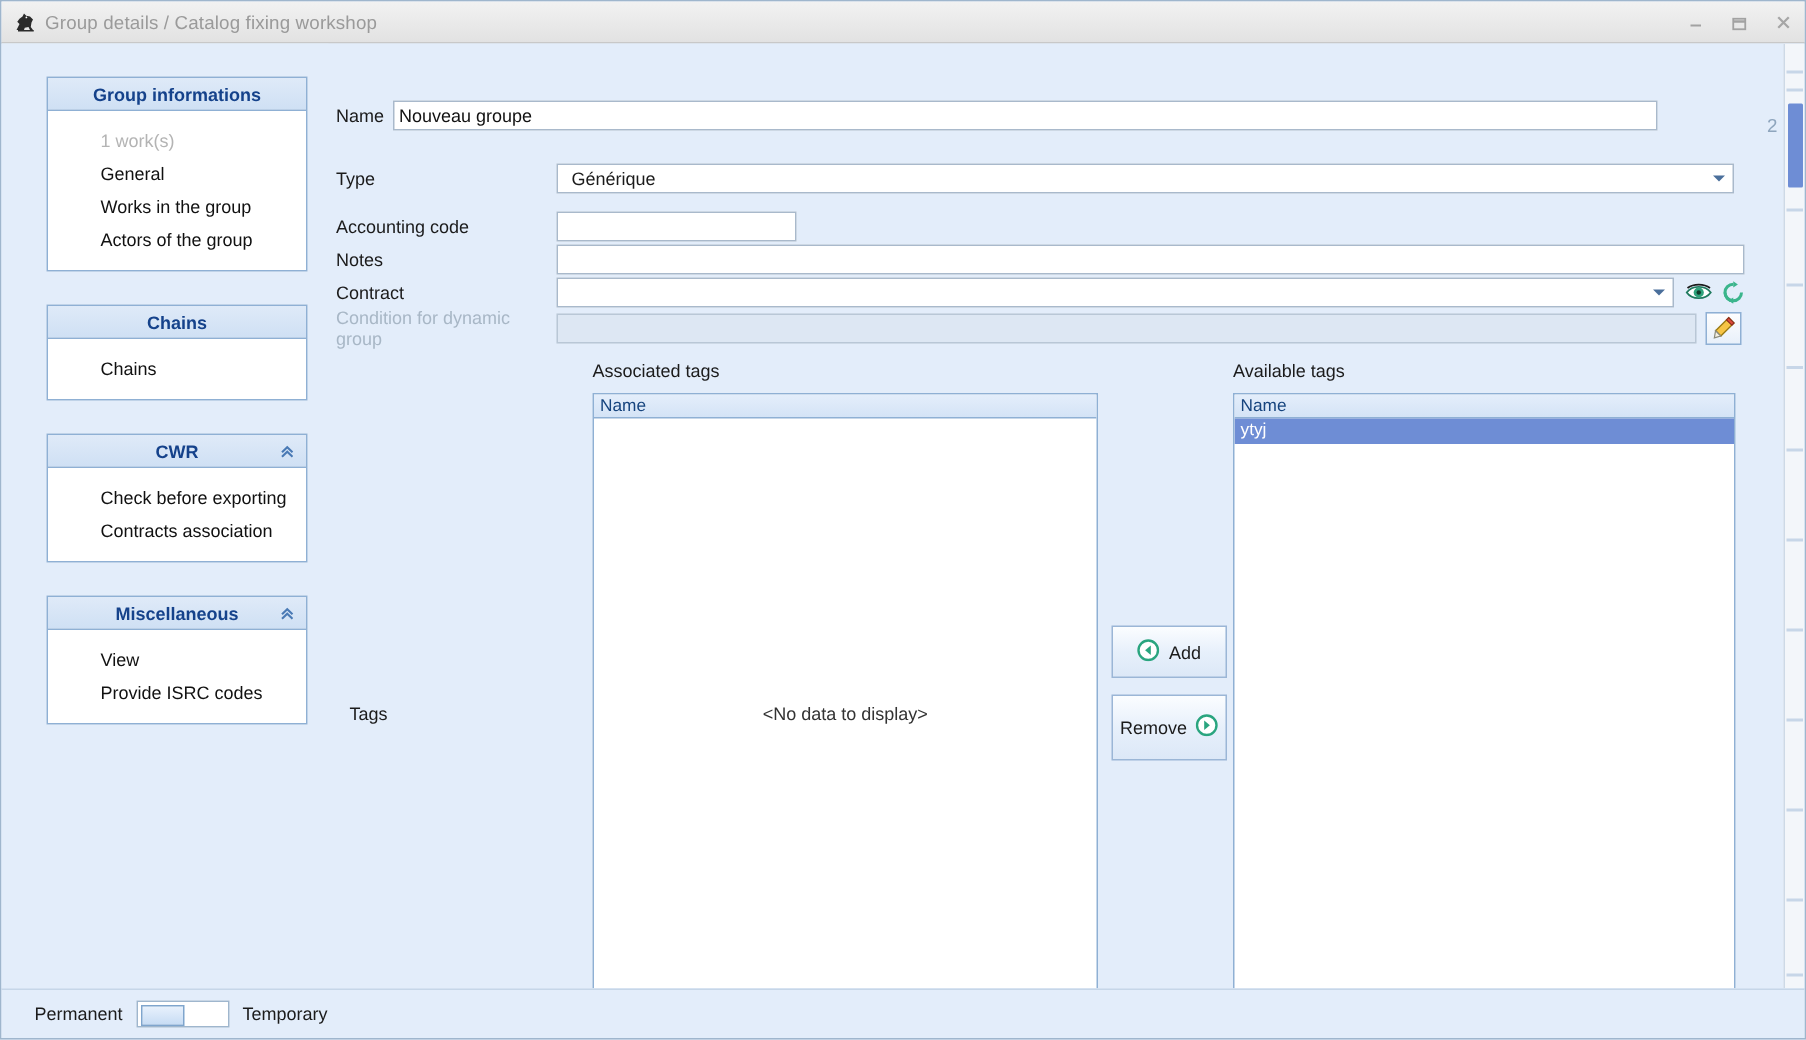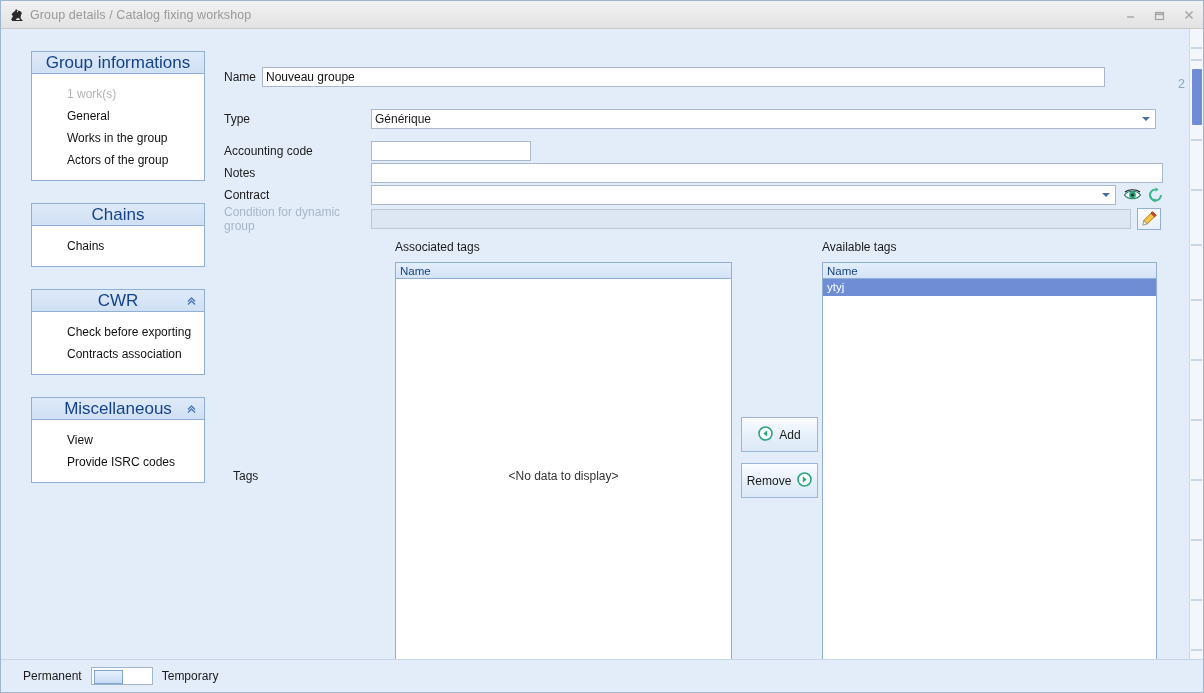--- a/index.html
+++ b/index.html
@@ -76,22 +76,22 @@
     background: #ffffff;
   }
   .panel-header {
     height: 22px;
     background: linear-gradient(to bottom, #dfeaf8 0%, #cfe0f4 100%);
     border-bottom: 1px solid #8fb0d4;
     display: flex; align-items: center; justify-content: center;
     position: relative;
   }
   .panel-header-title {
-    font-weight: normal;
-    font-size: 17px;
+    font-weight: bold;
+    font-size: 12px;
     color: #15428b;
   }
   .panel-collapse {
     position: absolute; right: 6px; top: 50%;
     transform: translateY(-50%);
     width: 13px; height: 13px;
     display: flex; align-items: center; justify-content: center;
   }
   .panel-body {
     padding: 9px 0 9px 0;
@@ -168,21 +168,21 @@
     font-size: 12px;
   }
   .fctl { position: relative; display: flex; align-items: center; }
 
   .combo {
     position: relative;
     border: 1px solid #a9b9cb;
     background: #fff;
     height: 20px;
     display: flex; align-items: center;
-    padding: 0 18px 0 3px;
+    padding: 0 18px 0 9px;
     font-size: 12px;
   }
   .combo-arrow {
     position: absolute; right: 5px; top: 50%;
     transform: translateY(-50%);
     width: 0; height: 0;
     border-left: 4px solid transparent;
     border-right: 4px solid transparent;
     border-top: 4px solid #4a6f9b;
   }
@@ -483,21 +483,21 @@
 
       <div class="btn" style="left:522px; top:388px; width:77px; height:35px">
         <span>
           <svg width="15" height="15" viewBox="0 0 15 15">
             <circle cx="7.5" cy="7.5" r="6.5" fill="#ffffff" stroke="#2aa57f" stroke-width="1.6"></circle>
             <path d="M9.2 4.3 L5.4 7.5 L9.2 10.7 Z" fill="#2aa57f"></path>
           </svg>
         </span>
         <span>Add</span>
       </div>
-      <div class="btn" style="left:522px; top:434px; width:77px; height:35px">
+      <div class="btn" style="left:522px; top:434px; width:77px; height:44px">
         <span>Remove</span>
         <span>
           <svg width="15" height="15" viewBox="0 0 15 15">
             <circle cx="7.5" cy="7.5" r="6.5" fill="#ffffff" stroke="#2aa57f" stroke-width="1.6"></circle>
             <path d="M5.8 4.3 L9.6 7.5 L5.8 10.7 Z" fill="#2aa57f"></path>
           </svg>
         </span>
       </div>
 
       <div class="grid-caption" style="left:603px; top:211px">Available tags</div>

